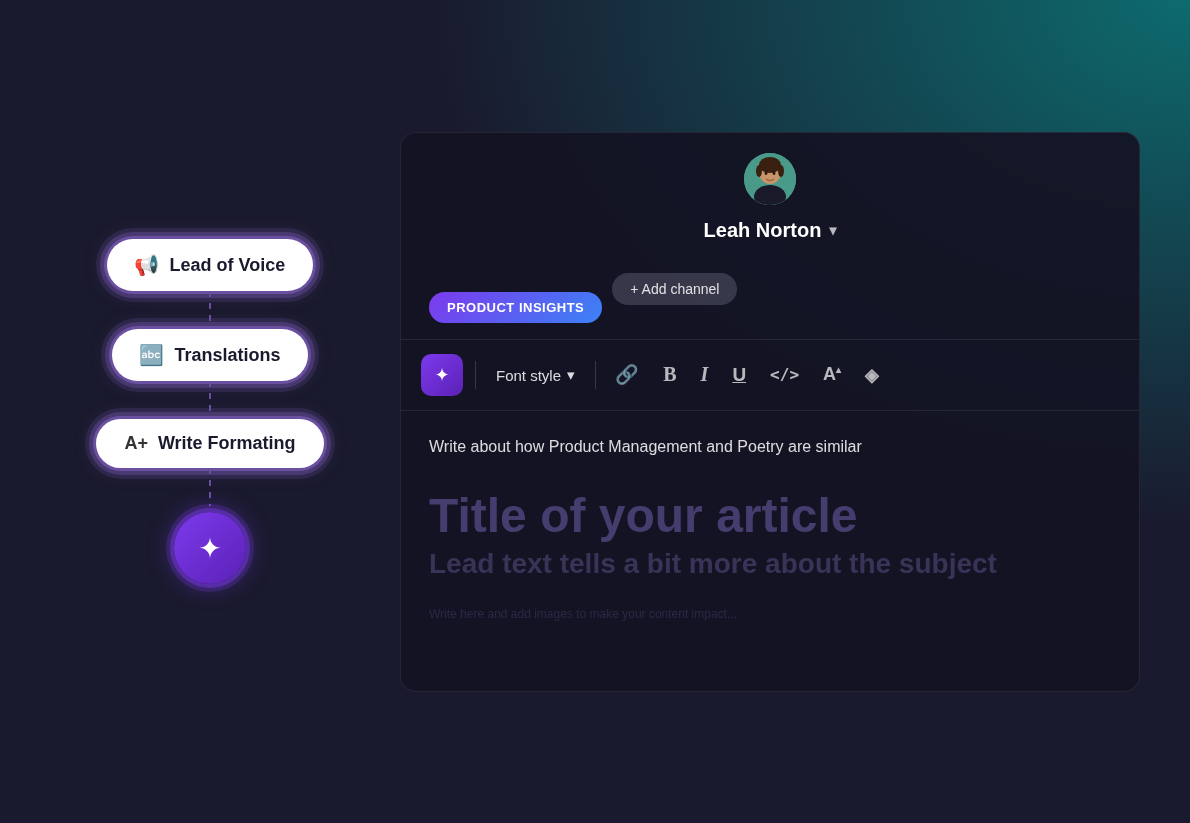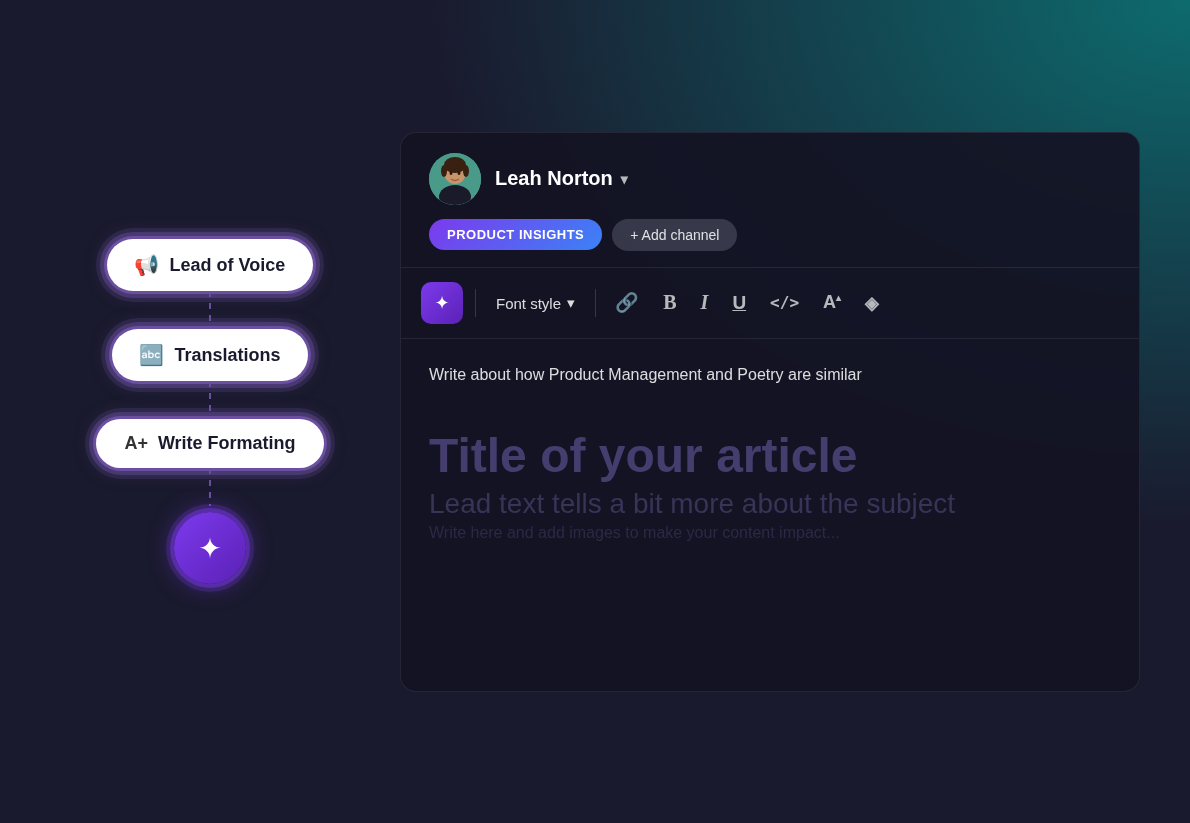--- a/index.html
+++ b/index.html
@@ -114,20 +114,21 @@
     .editor-header {
       padding: 20px 28px 16px;
       border-bottom: 1px solid rgba(255,255,255,0.08);
     }
 
     .author-row {
       display: flex;
       align-items: center;
       gap: 14px;
       margin-bottom: 14px;
+      flex-direction: column;
     }
 
     .avatar {
       width: 52px;
       height: 52px;
       border-radius: 50%;
       overflow: hidden;
       background: #4a9a8a;
       flex-shrink: 0;
     }
@@ -164,20 +165,21 @@
     }
 
     .channel-badge {
       padding: 8px 18px;
       border-radius: 50px;
       font-size: 13px;
       font-weight: 700;
       letter-spacing: 0.5px;
       background: linear-gradient(135deg, #7c3aed, #3b82f6);
       color: white;
+      margin-top: 36px;
     }
 
     .add-channel-btn {
       padding: 8px 18px;
       border-radius: 50px;
       font-size: 14px;
       font-weight: 400;
       background: rgba(80, 80, 100, 0.6);
       color: rgba(255,255,255,0.85);
       cursor: pointer;
@@ -241,40 +243,41 @@
 
     .editor-content {
       padding: 24px 28px;
       flex: 1;
       overflow: hidden;
     }
 
     .prompt-text {
       font-size: 16px;
       color: rgba(255,255,255,0.85);
-      margin-bottom: 40px;
+      margin-bottom: 28px;
       line-height: 1.5;
     }
 
     .article-title {
       font-size: 48px;
       font-weight: 700;
       color: rgba(100, 90, 160, 0.6);
       line-height: 1.2;
     }
 
     .article-lead {
       font-size: 28px;
       color: rgba(100, 90, 150, 0.45);
       line-height: 1.4;
-      margin-bottom: 1px;
+      margin-bottom: 24px;
+      font-weight: bold;
     }
 
     .article-body {
-      font-size: 16px;
+      font-size: 12px;
       color: rgba(100, 90, 150, 0.3);
     }
   </style>
 </head>
 <body>
 
 <div class="bg"></div>
 
 <div class="container">
 

